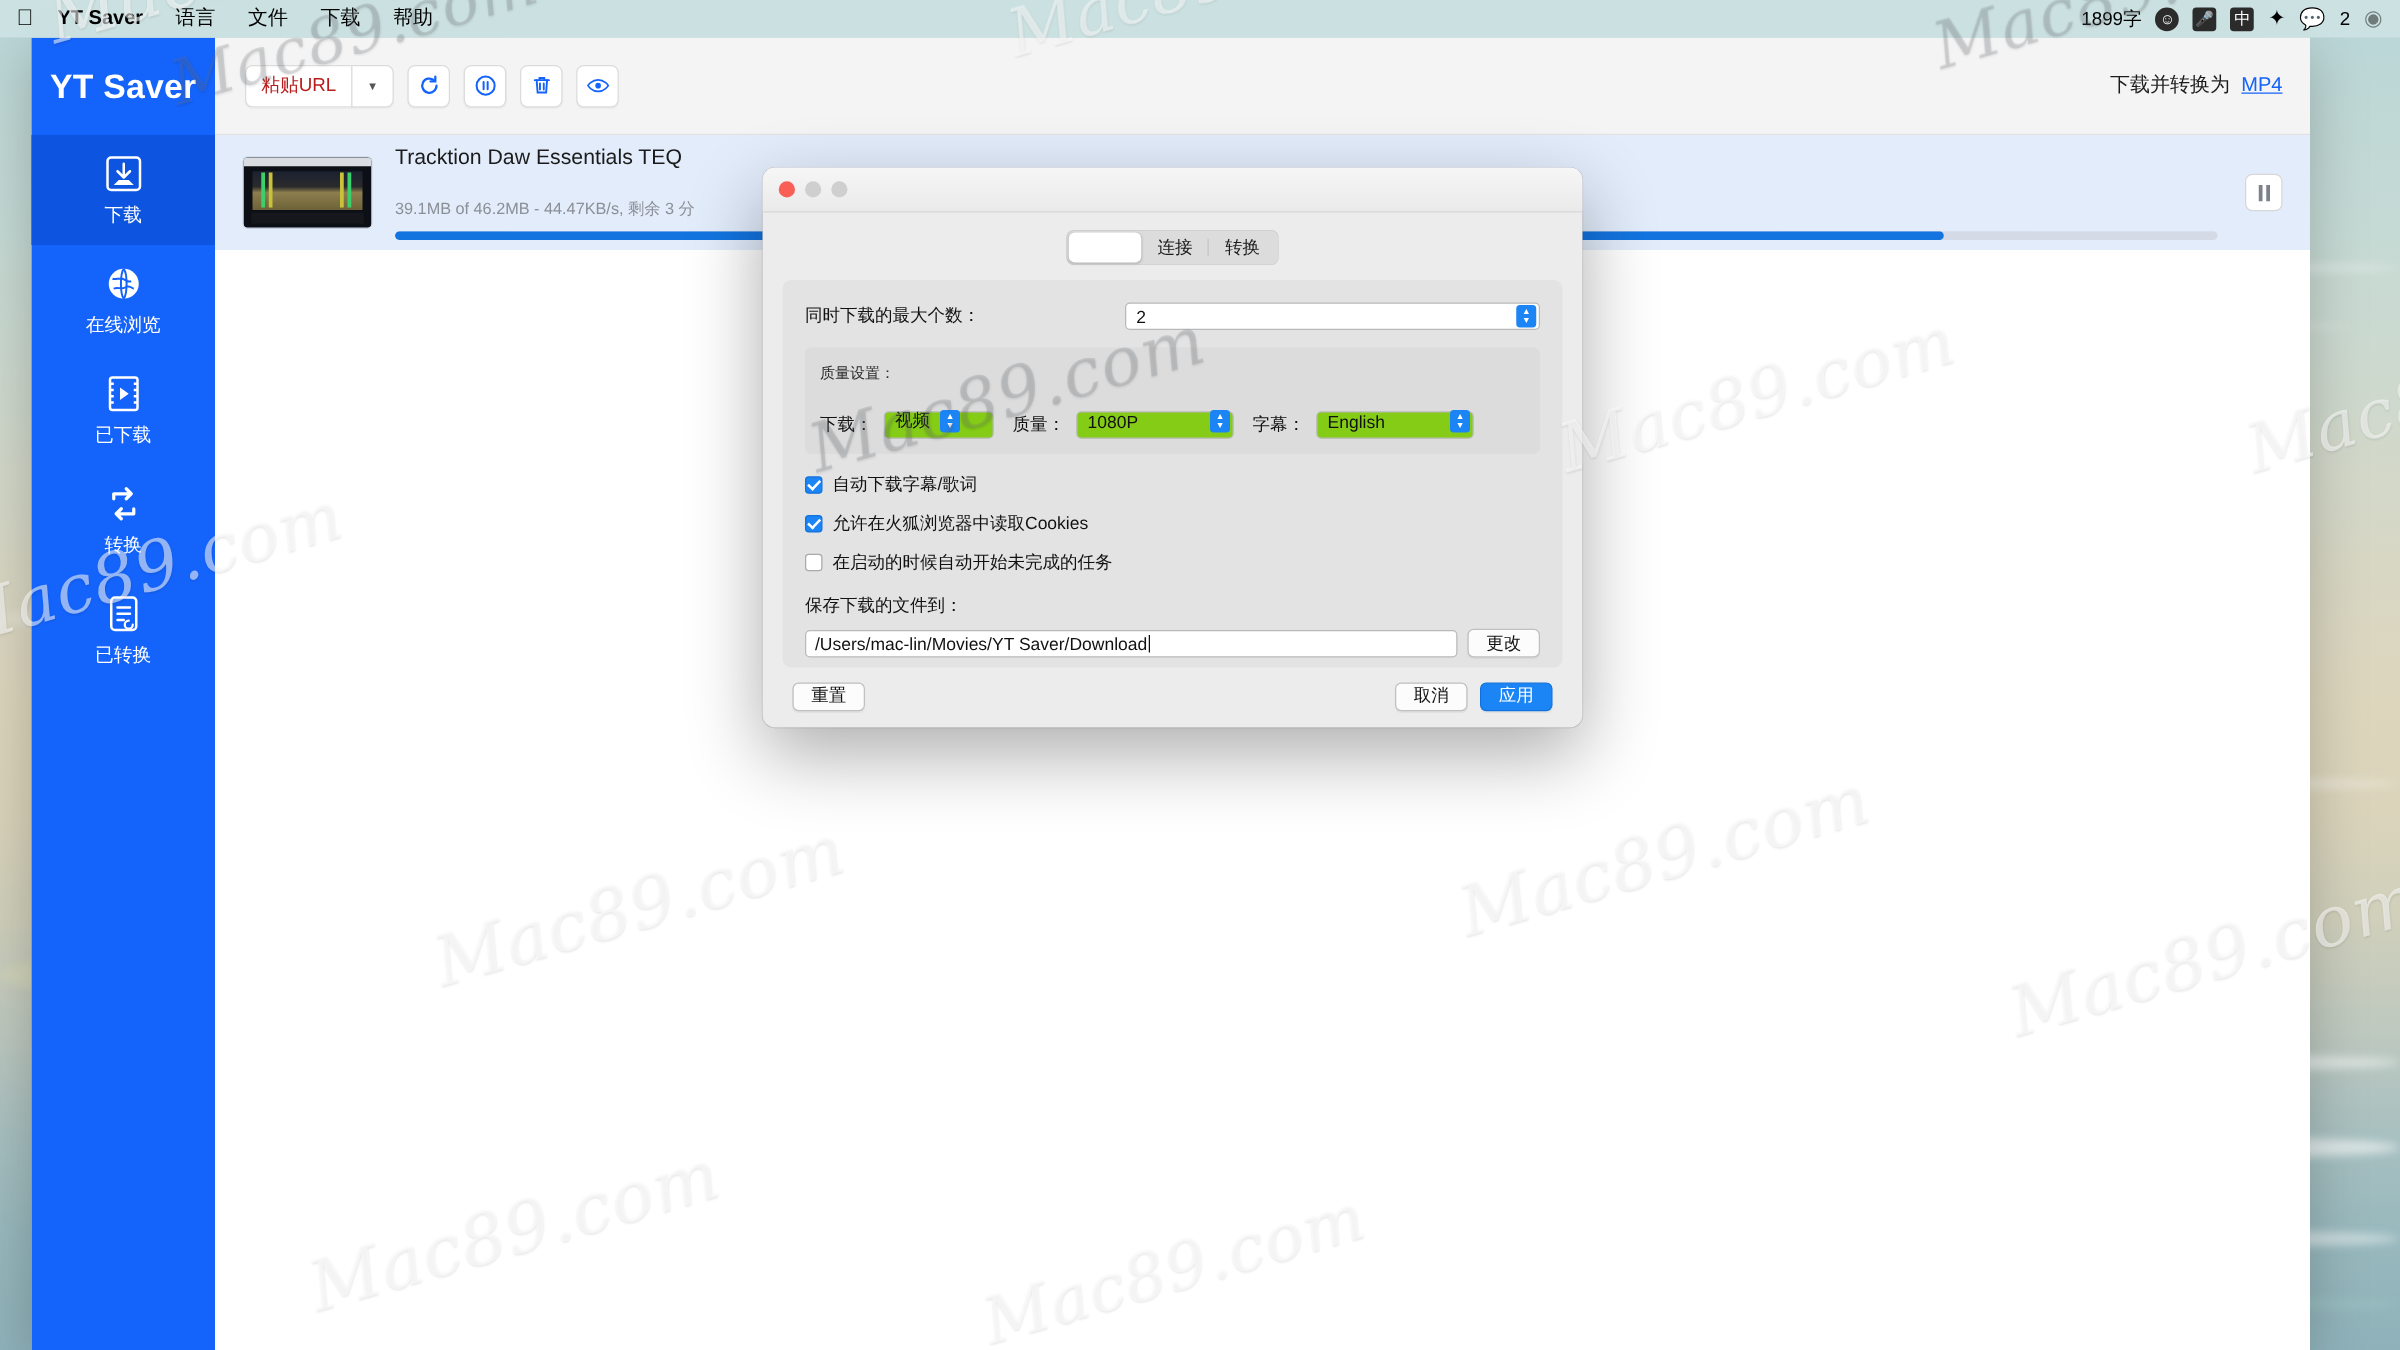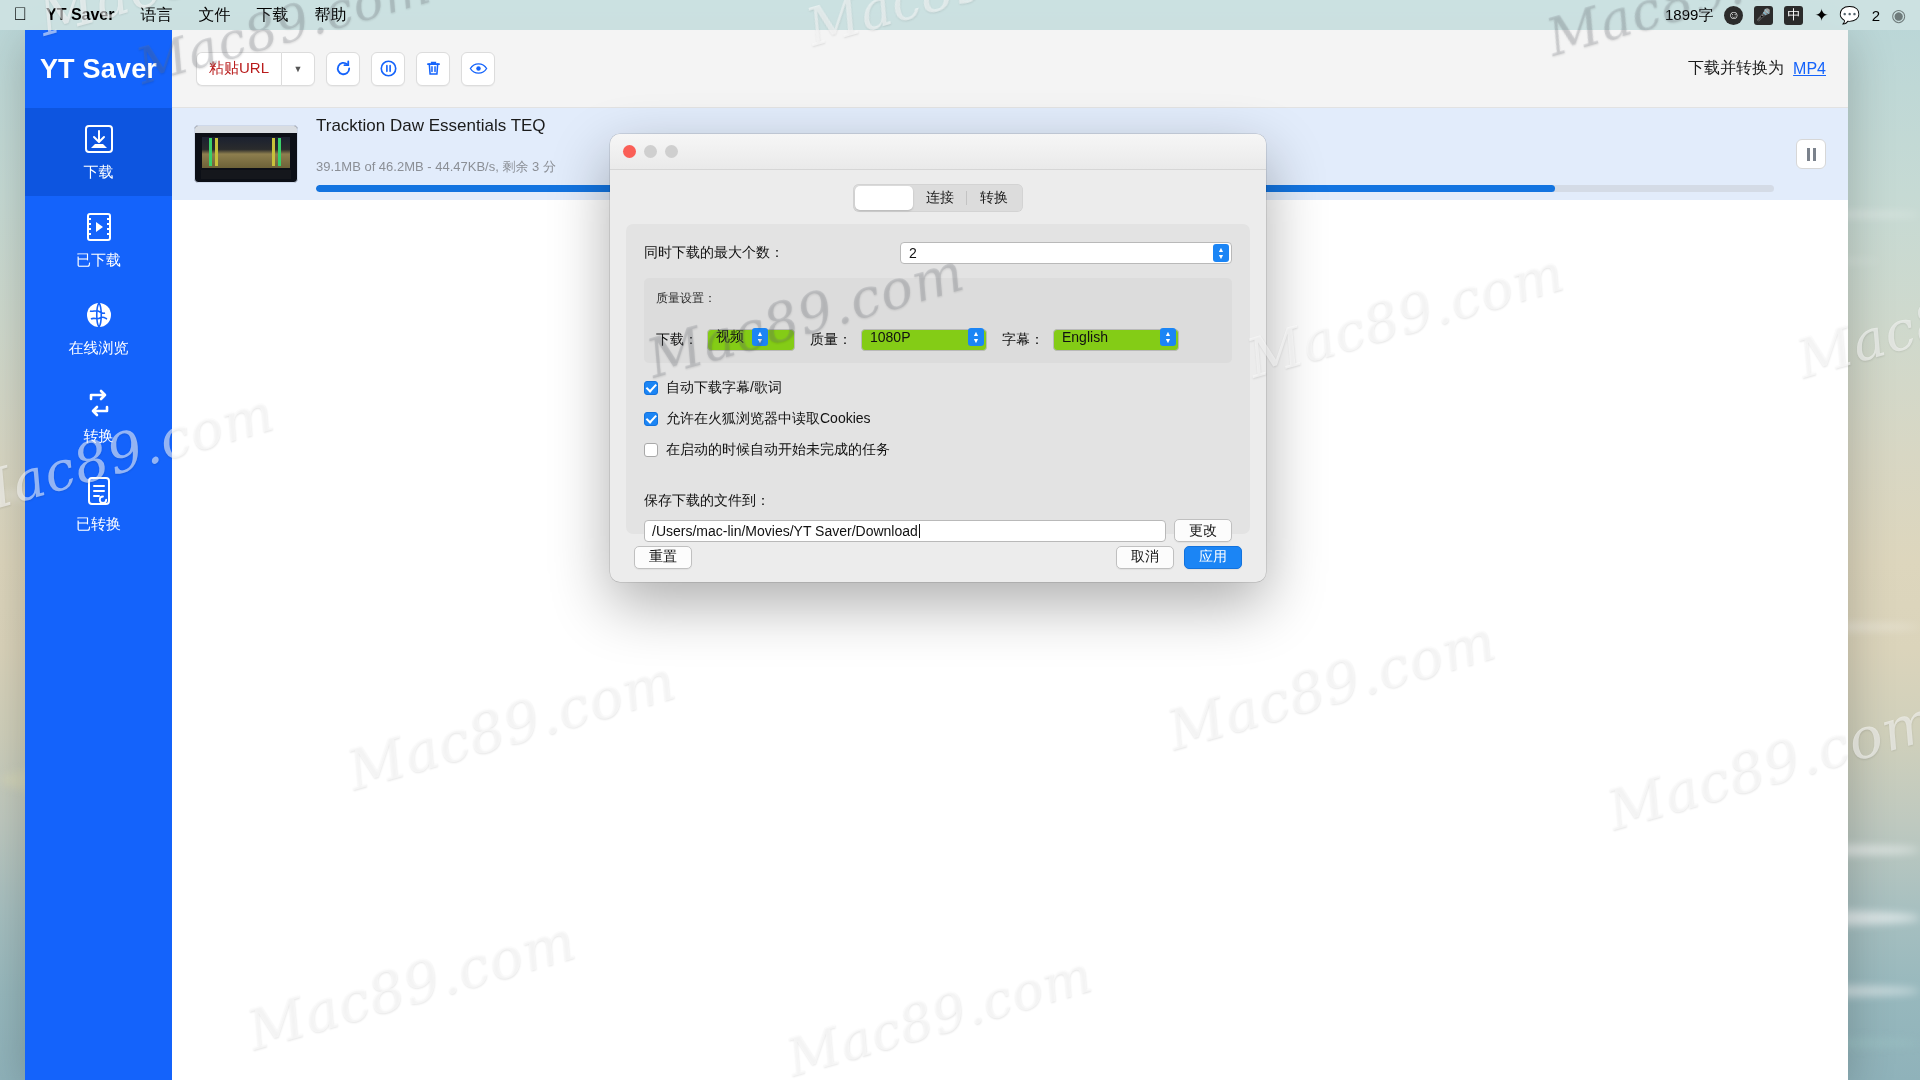--- a/index.html
+++ b/index.html
@@ -315,34 +315,34 @@
     <div class="side-item active">
       <svg class="s-icon" viewBox="0 0 34 34" fill="none" stroke="#fff" stroke-width="2">
         <rect x="4" y="4" width="26" height="26" rx="3"></rect>
         <path d="M17 9 v10 M12 15 l5 5 5-5" stroke-linecap="round" stroke-linejoin="round"></path>
         <path d="M9 26 l4-4 h8 l4 4 z" fill="#fff" stroke="none"></path>
       </svg>
       <span class="s-label">下载</span>
     </div>
 
     <div class="side-item">
+      <svg class="s-icon" viewBox="0 0 34 34">
+        <circle cx="17" cy="17" r="12" fill="#fff"></circle>
+        <path d="M8 13c3 1 5-1 8 0s4 3 7 2M9 21c3-2 6 1 9-1s5 0 7 1M17 5c-3 4-3 20 0 24M17 5c3 4 3 20 0 24" stroke="#1463fb" stroke-width="1.6" fill="none"></path>
+      </svg>
+      <span class="s-label">在线浏览</span>
+    </div>
+
+    <div class="side-item">
       <svg class="s-icon" viewBox="0 0 34 34" fill="none" stroke="#fff" stroke-width="2">
         <rect x="6" y="4" width="22" height="26" rx="2"></rect>
         <path d="M6 9h3 M6 14h3 M6 19h3 M6 24h3 M25 9h3 M25 14h3 M25 19h3 M25 24h3"></path>
         <path d="M14 12 l7 5 -7 5 z" fill="#fff" stroke="none"></path>
       </svg>
       <span class="s-label">已下载</span>
-    </div>
-
-    <div class="side-item">
-      <svg class="s-icon" viewBox="0 0 34 34">
-        <circle cx="17" cy="17" r="12" fill="#fff"></circle>
-        <path d="M8 13c3 1 5-1 8 0s4 3 7 2M9 21c3-2 6 1 9-1s5 0 7 1M17 5c-3 4-3 20 0 24M17 5c3 4 3 20 0 24" stroke="#1463fb" stroke-width="1.6" fill="none"></path>
-      </svg>
-      <span class="s-label">在线浏览</span>
     </div>
 
     <div class="side-item">
       <svg class="s-icon" viewBox="0 0 34 34" fill="none" stroke="#fff" stroke-width="2.6" stroke-linecap="round" stroke-linejoin="round">
         <path d="M9 13 V9 h14 M23 9 l-4-4 M23 9 l-4 4"></path>
         <path d="M25 21 v4 H11 M11 25 l4 4 M11 25 l4-4"></path>
       </svg>
       <span class="s-label">转换</span>
     </div>
 
@@ -484,21 +484,21 @@
     </div>
     <div class="chk-row">
       <span class="cbx on"></span>
       <span class="lbl">允许在火狐浏览器中读取Cookies</span>
     </div>
     <div class="chk-row">
       <span class="cbx"></span>
       <span class="lbl">在启动的时候自动开始未完成的任务</span>
     </div>
 
-    <div style="margin-top:33px;">
+    <div style="margin-top:17px;">
       <div class="lbl">保存下载的文件到：</div>
       <div class="path-row">
         <div class="path-field">
           <span>/Users/mac-lin/Movies/YT Saver/Download</span>
           <span class="caret-bar"></span>
         </div>
         <div class="btn">更改</div>
       </div>
     </div>
   </div>

